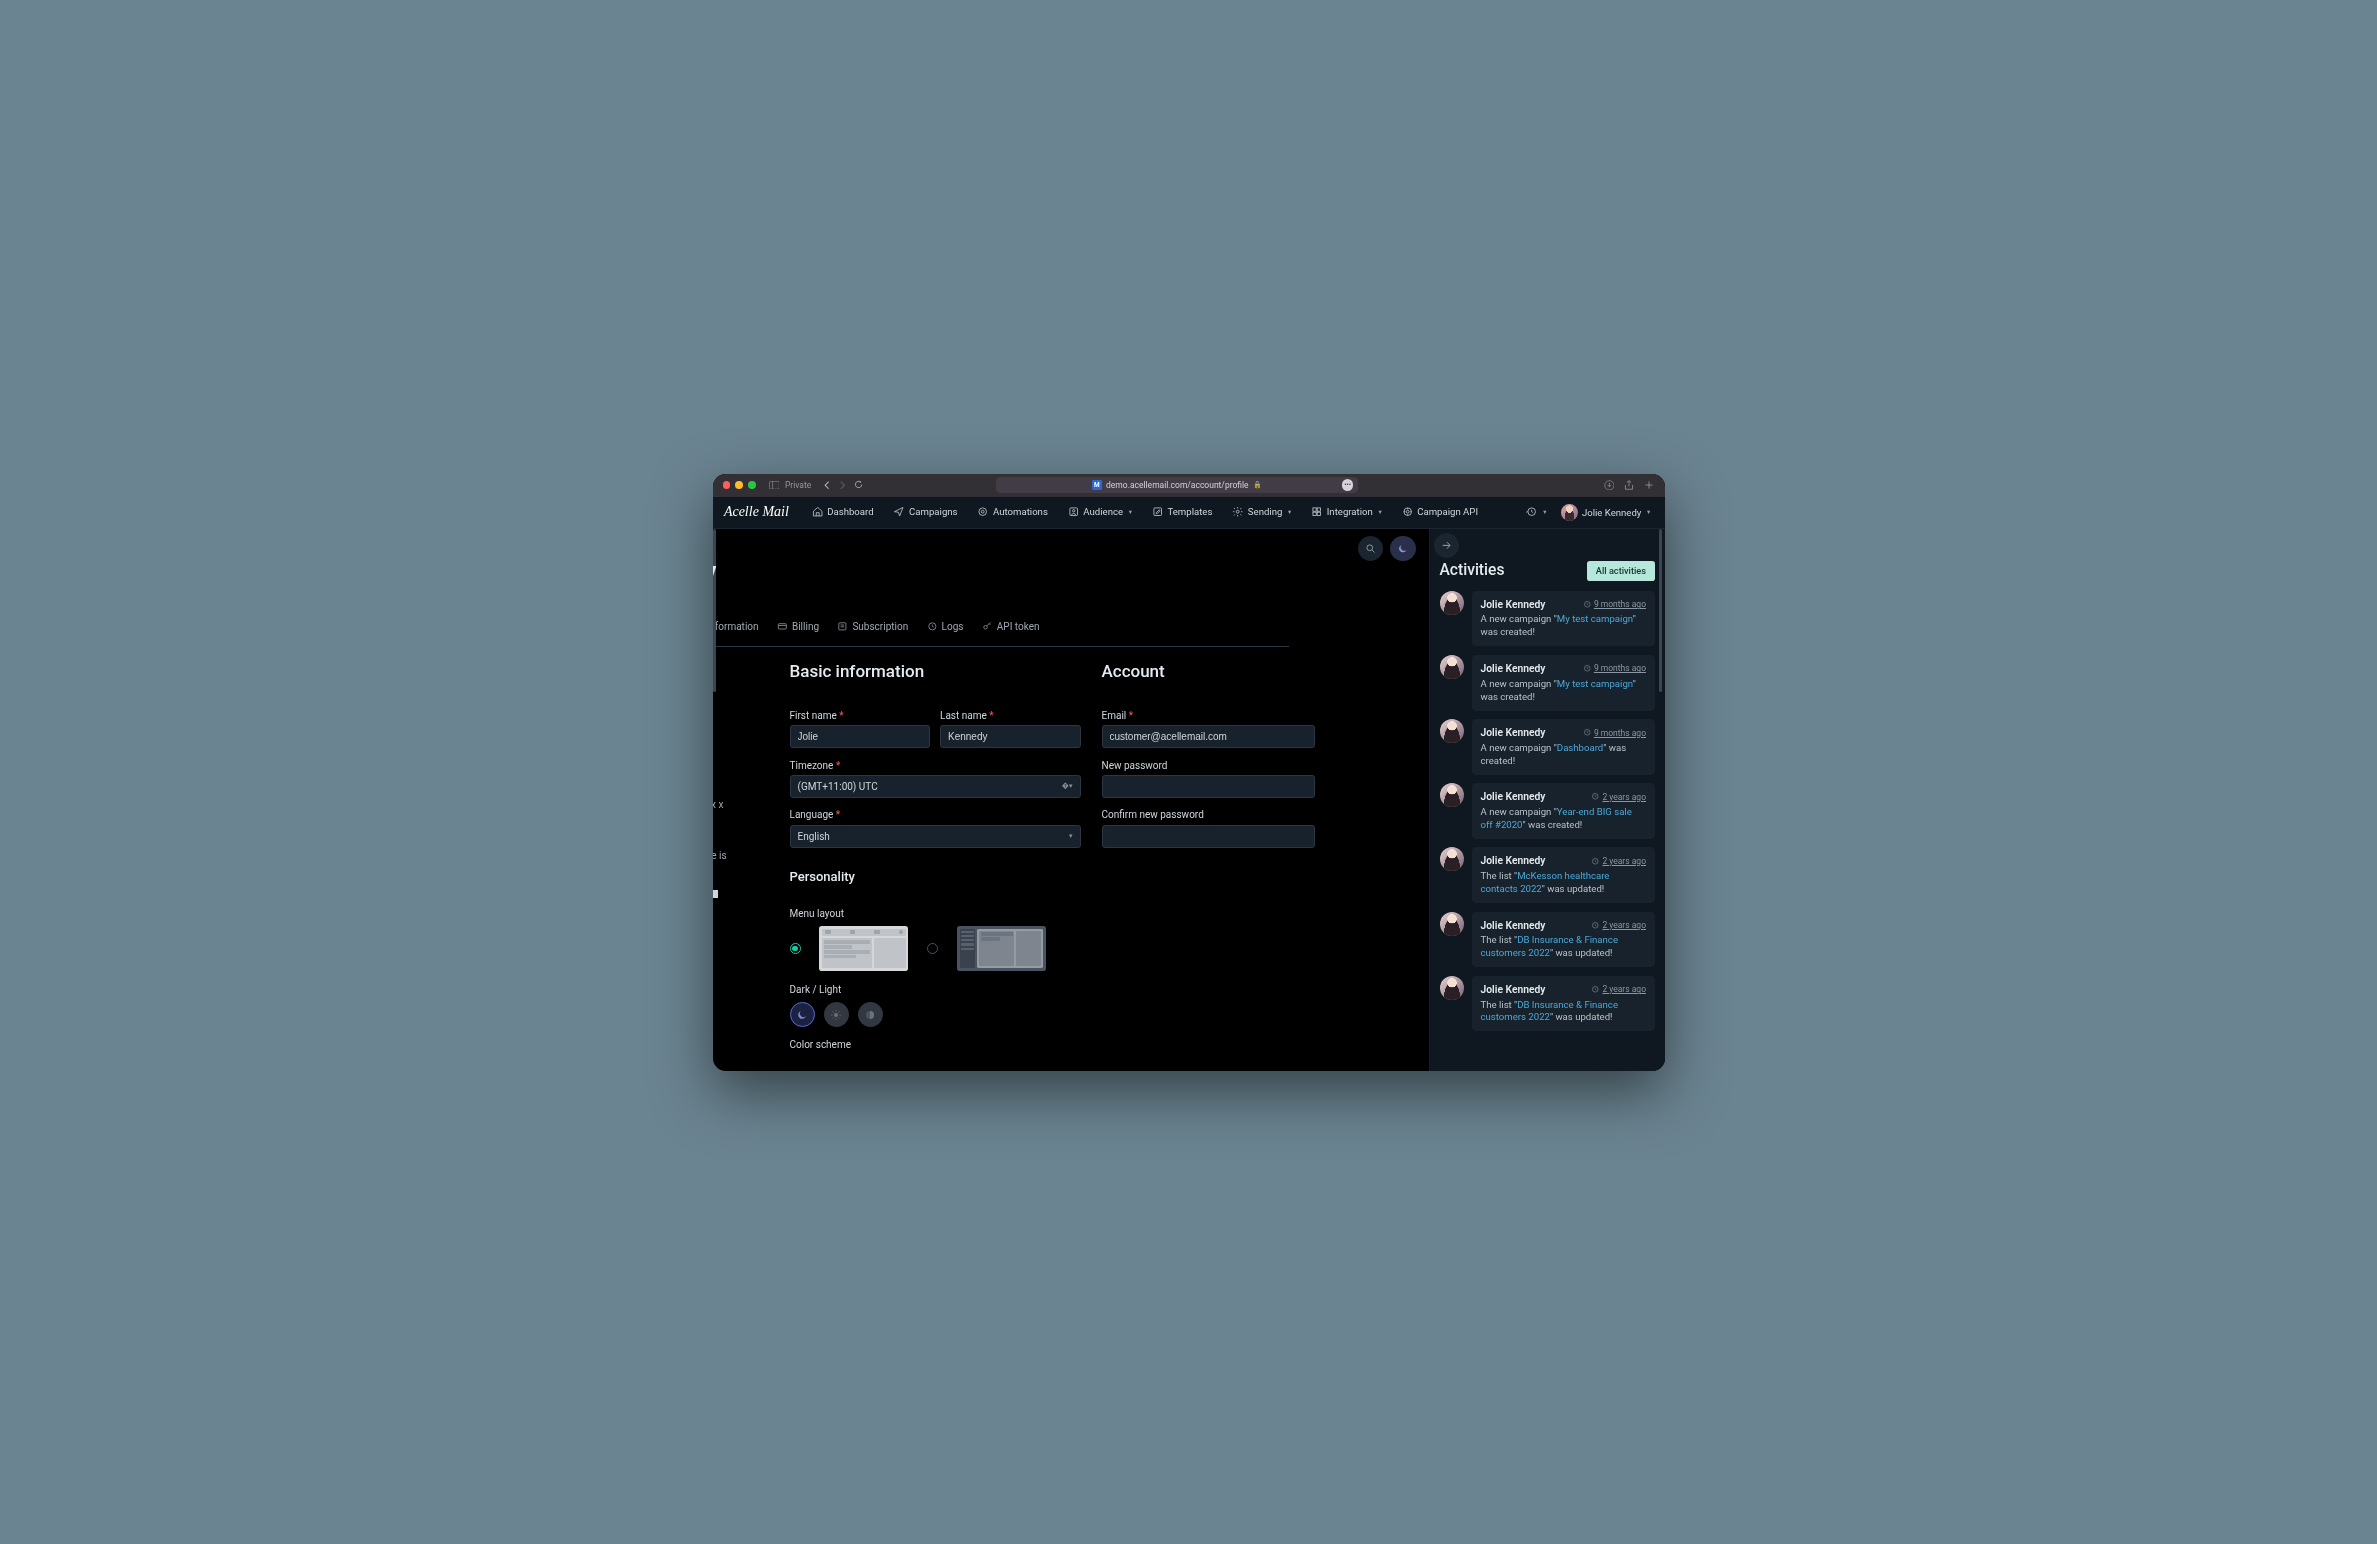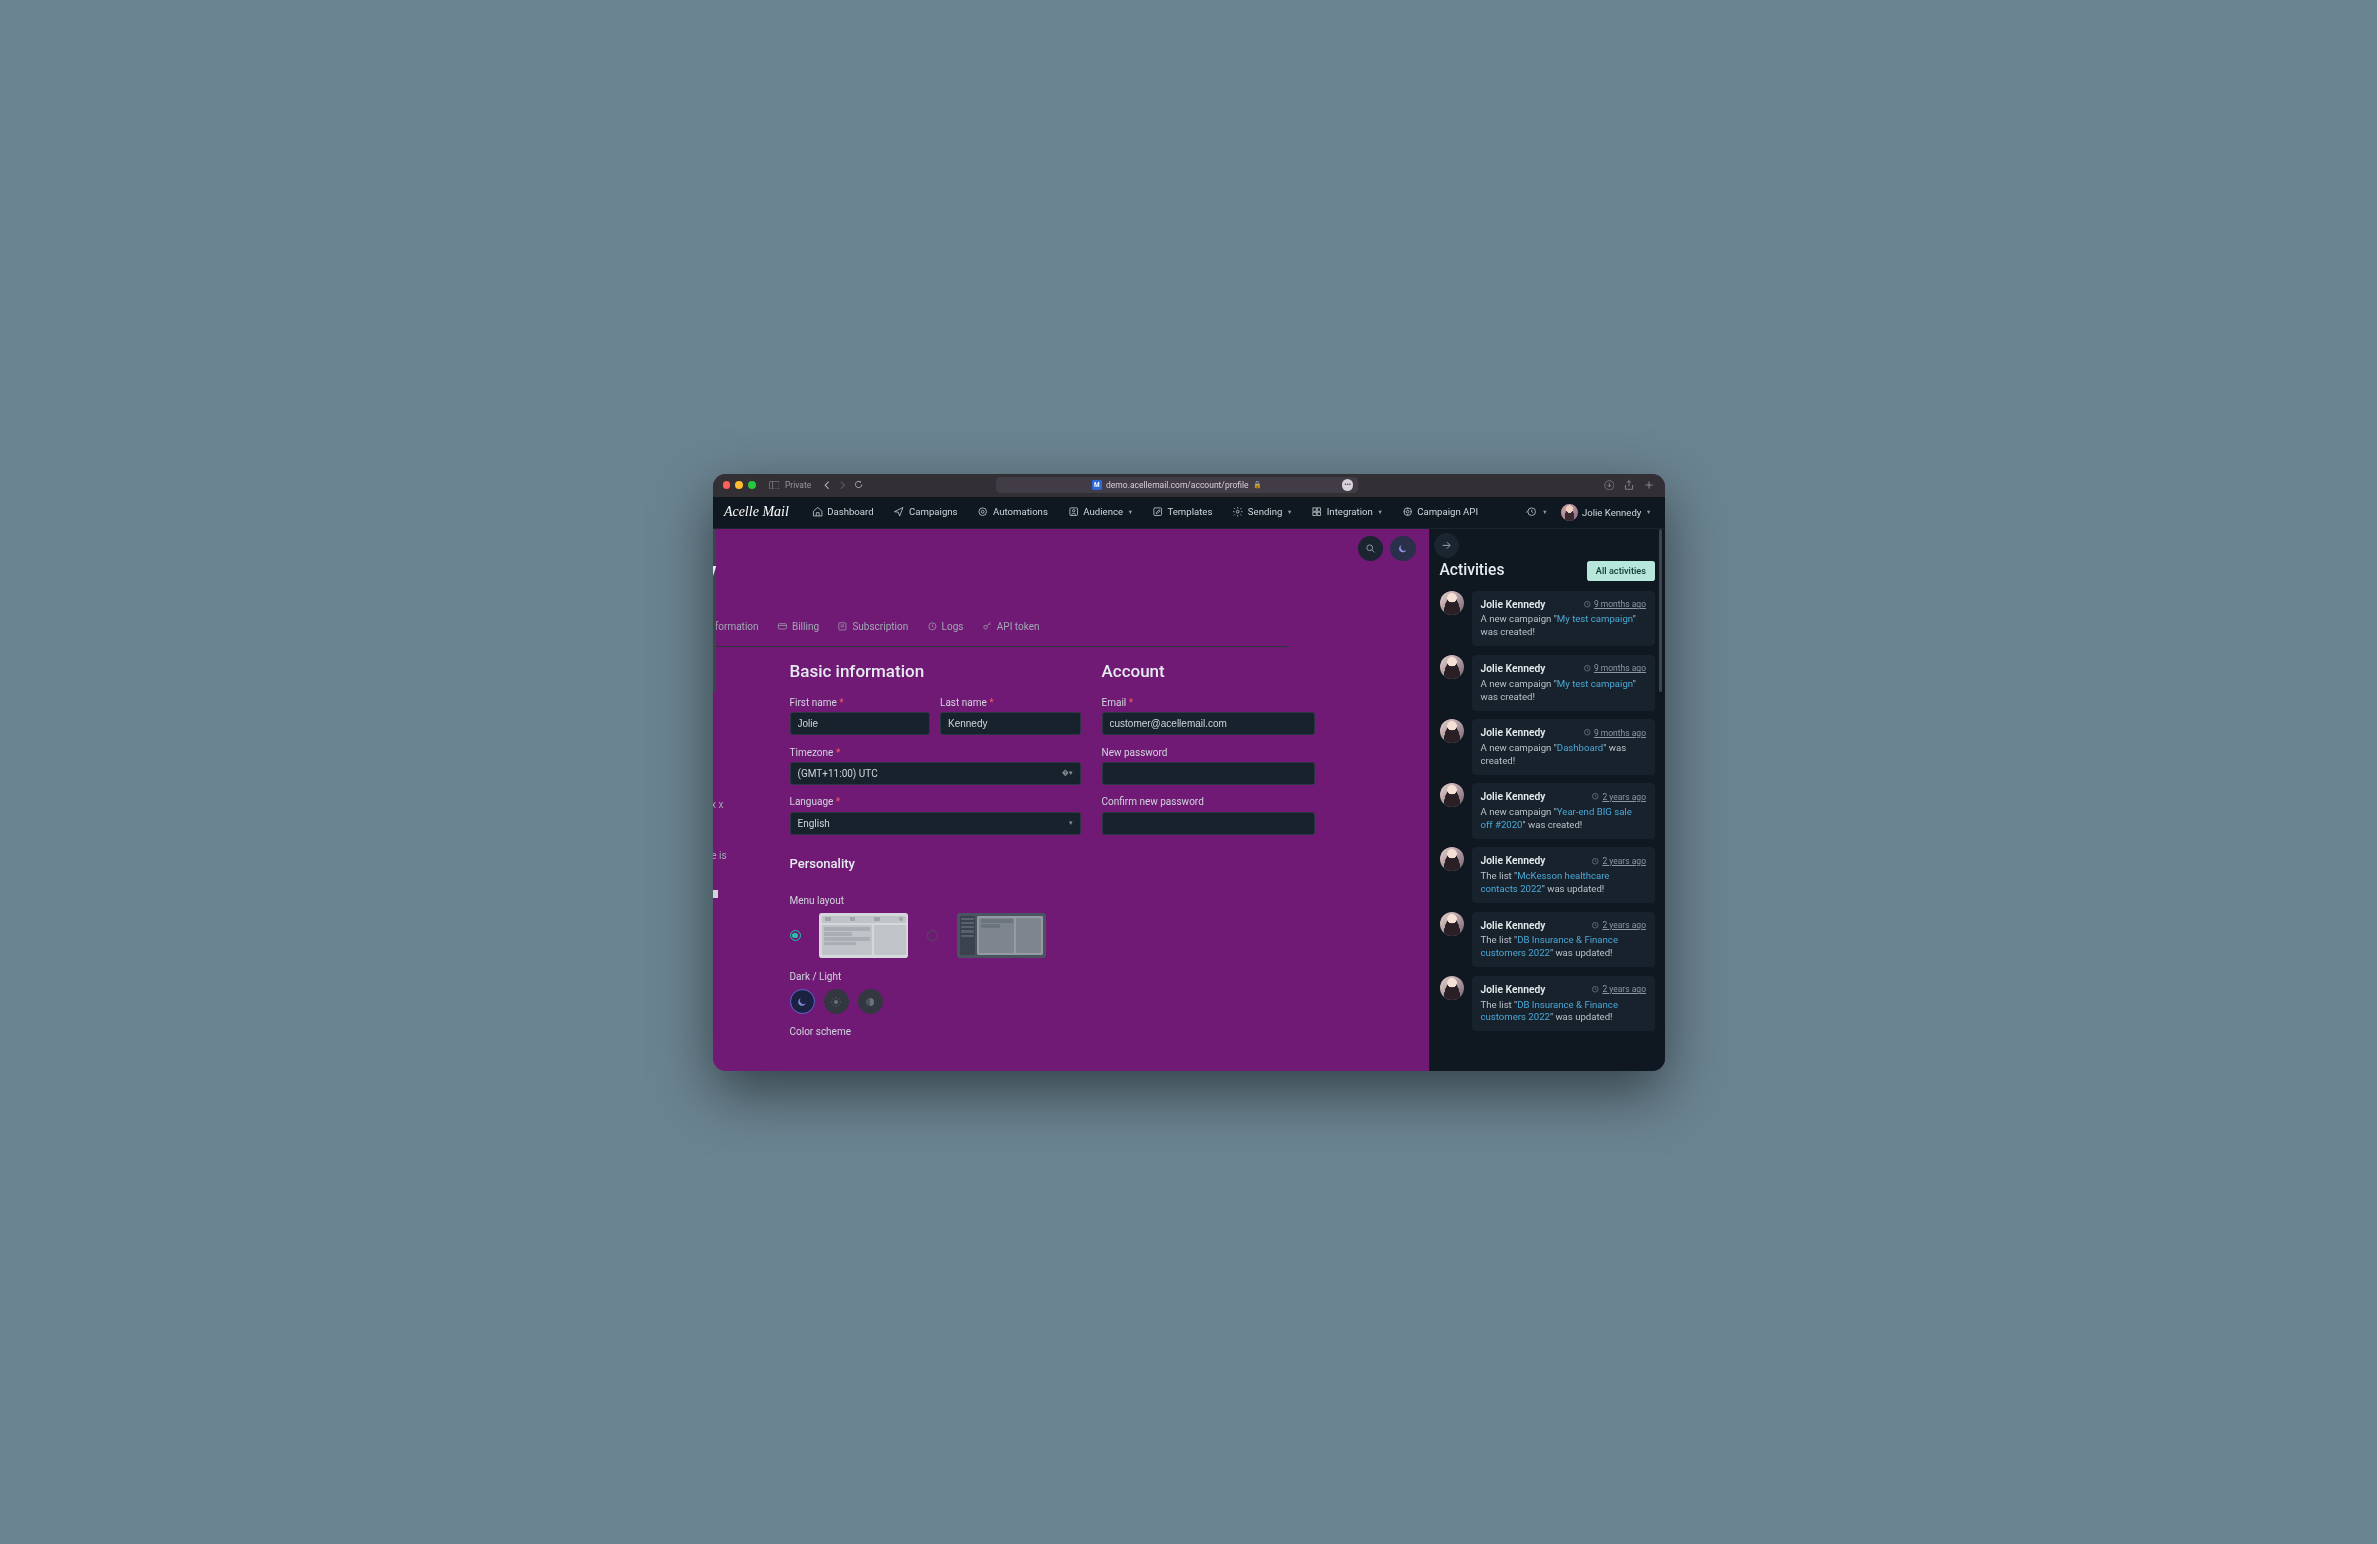--- a/index.html
+++ b/index.html
@@ -8,21 +8,21 @@
   background: #6b8491;
   display: flex;
   align-items: center;
   justify-content: center;
   min-height: 100vh;
   padding: 14px;
 }
 .device {
   width: 952px;
   height: 597px;
-  background: #701a75;
+  background: #000000;
   border-radius: 12.8px;
   overflow: hidden;
   box-shadow: 0 21px 57px rgba(0,0,0,0.5);
   position: relative;
 }
 .browser-chrome {
   height: 23px;
   background: #322f35;
   display: flex;
   align-items: center;
@@ -112,21 +112,21 @@
 .tab { display:flex; align-items:center; gap:4.3px; cursor:pointer; padding: 2.8px 1.4px 7px; }
 .tab svg { width:10.7px; height:10.7px; stroke:#9fa9b3; fill:none; stroke-width:1.6; }
 
 .form-grid {
   display:grid;
   grid-template-columns: 291px 213px;
   gap: 0 21px;
   padding: 14px 0 0 77px;
   max-width: 583px;
 }
-.form-section h2 { font-size: 17px; font-weight:500; color:#e5ebef; margin-bottom: 16px; }
+.form-section h2 { font-size: 17px; font-weight:500; color:#e5ebef; margin-bottom: 29px; }
 .row2 { display:grid; grid-template-columns: 1fr 1fr; gap: 10px; }
 .field { margin-bottom: 11.4px; }
 .field label { display:block; font-size:10px; color:#cfd6db; margin-bottom:4.3px; }
 .req { color:#ff5a5a; }
 .input, .select {
   width:100%;
   background:#18222c;
   border:0.7px solid #2b3843;
   border-radius:2.8px;
   padding: 5px 7px;

